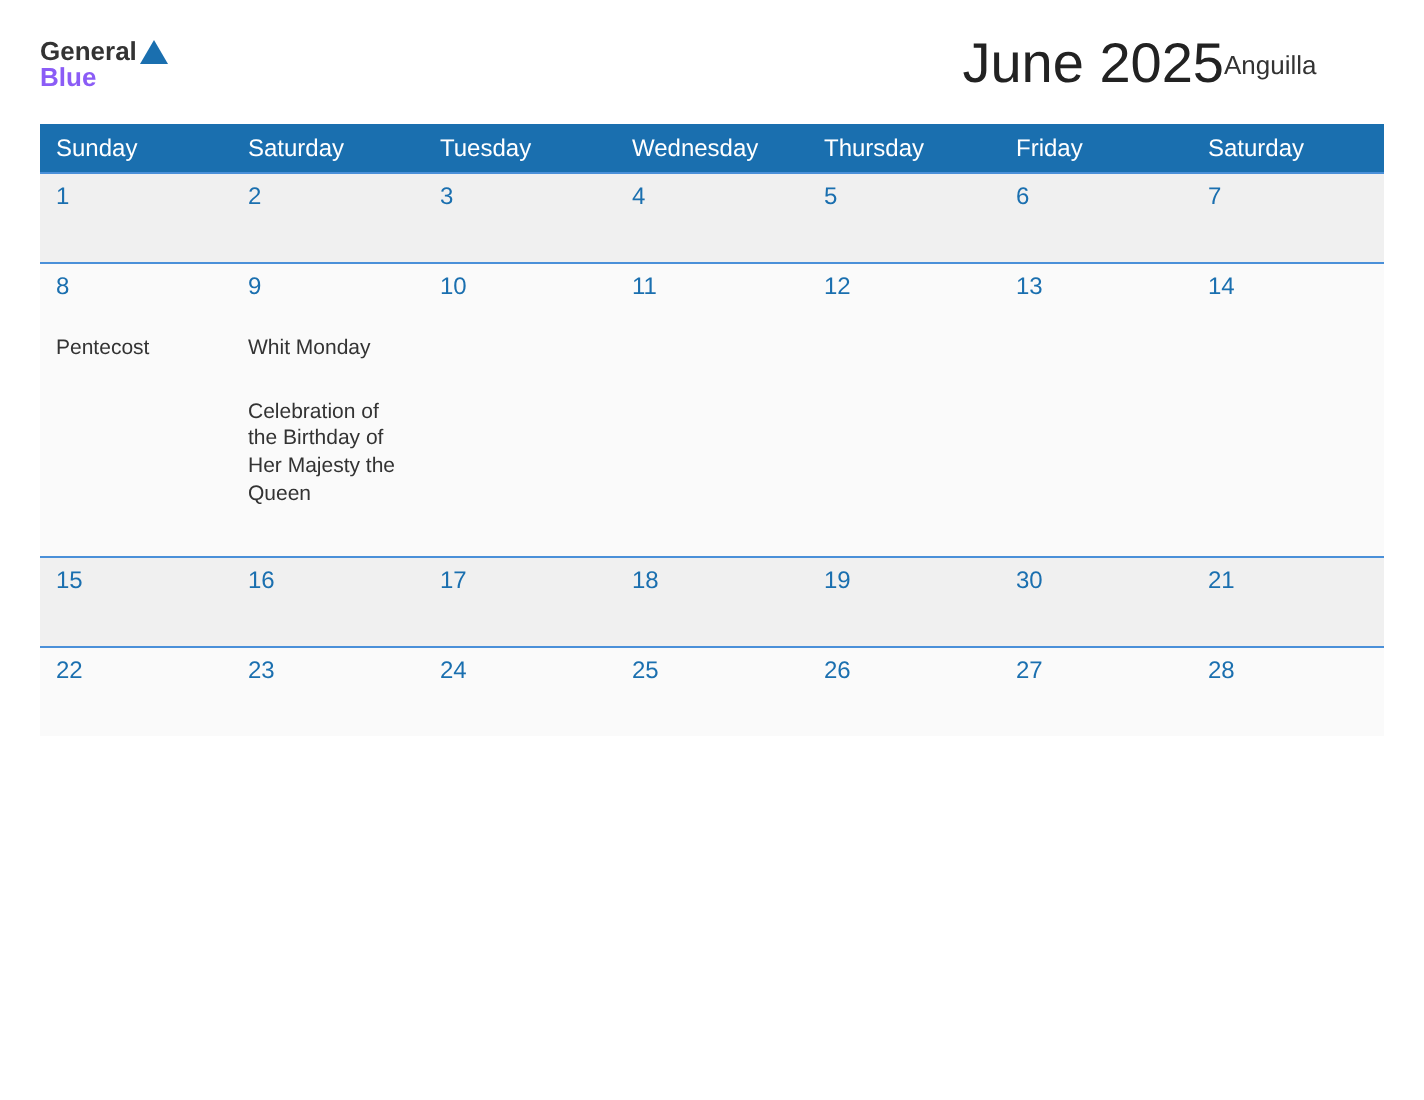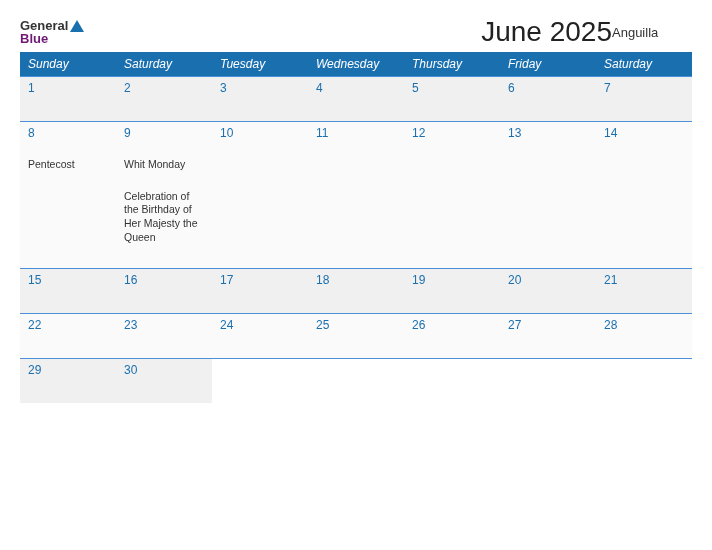--- a/index.html
+++ b/index.html
@@ -13,36 +13,36 @@
     .page {
       width: 712px;
       height: 550px;
       background: #fff;
       padding: 16px 20px;
     }
     .header {
       display: flex;
       align-items: center;
       justify-content: space-between;
-      margin-bottom: 4px;
+      margin-bottom: 14px;
     }
     .logo {
       display: flex;
       flex-direction: column;
       line-height: 1;
     }
     .logo-general {
       font-size: 13px;
       font-weight: bold;
       color: #333;
     }
     .logo-blue {
       font-size: 13px;
       font-weight: bold;
-      color: #701a75;
+      color: #8b5cf6;
     }
     .logo-triangle {
       display: inline-block;
       width: 0;
       height: 0;
       border-left: 7px solid transparent;
       border-right: 7px solid transparent;
       border-bottom: 12px solid #1a6faf;
       margin-left: 2px;
       vertical-align: middle;
@@ -63,21 +63,20 @@
       color: #333;
       text-align: left;
       min-width: 80px;
     }
     .calendar {
       width: 100%;
       border-collapse: collapse;
     }
     .calendar thead tr {
       background: #1a6faf;
-      font-style: italic;
     }
     .calendar thead th {
       color: #fff;
       font-size: 12px;
       font-weight: normal;
       padding: 5px 8px;
       text-align: left;
       width: calc(100% / 7);
     }
     .calendar tbody tr {
@@ -205,21 +204,21 @@
           <td>
             <span class="day-num">17</span>
           </td>
           <td>
             <span class="day-num">18</span>
           </td>
           <td>
             <span class="day-num">19</span>
           </td>
           <td>
-            <span class="day-num">20</span>
+            <span class="day-num">30</span>
           </td>
           <td>
             <span class="day-num">21</span>
           </td>
         </tr>
         <tr>
           <td>
             <span class="day-num">22</span>
           </td>
           <td>
@@ -233,29 +232,16 @@
           </td>
           <td>
             <span class="day-num">26</span>
           </td>
           <td>
             <span class="day-num">27</span>
           </td>
           <td>
             <span class="day-num">28</span>
           </td>
-        </tr>
-        <tr class="last-row">
-          <td>
-            <span class="day-num">29</span>
-          </td>
-          <td>
-            <span class="day-num">30</span>
-          </td>
-          <td class="empty-td"></td>
-          <td class="empty-td"></td>
-          <td class="empty-td"></td>
-          <td class="empty-td"></td>
-          <td class="empty-td"></td>
         </tr>
       </tbody>
   </table>
 </div>
 
 </body></html>

